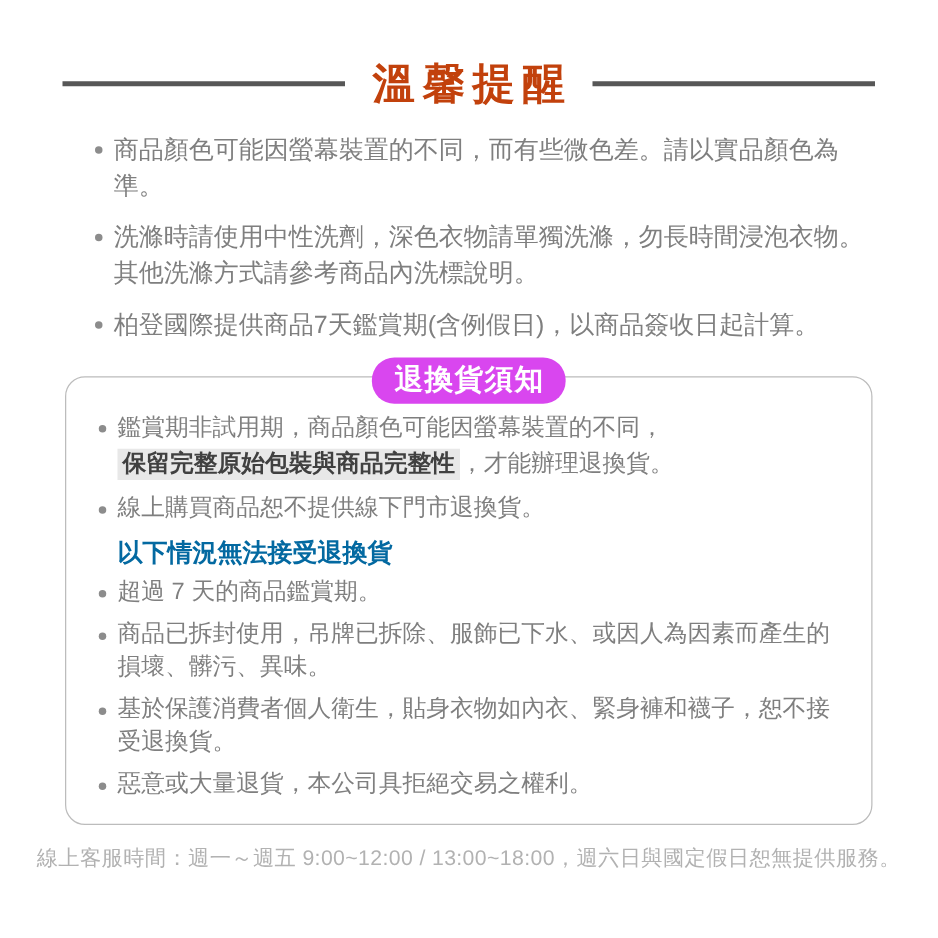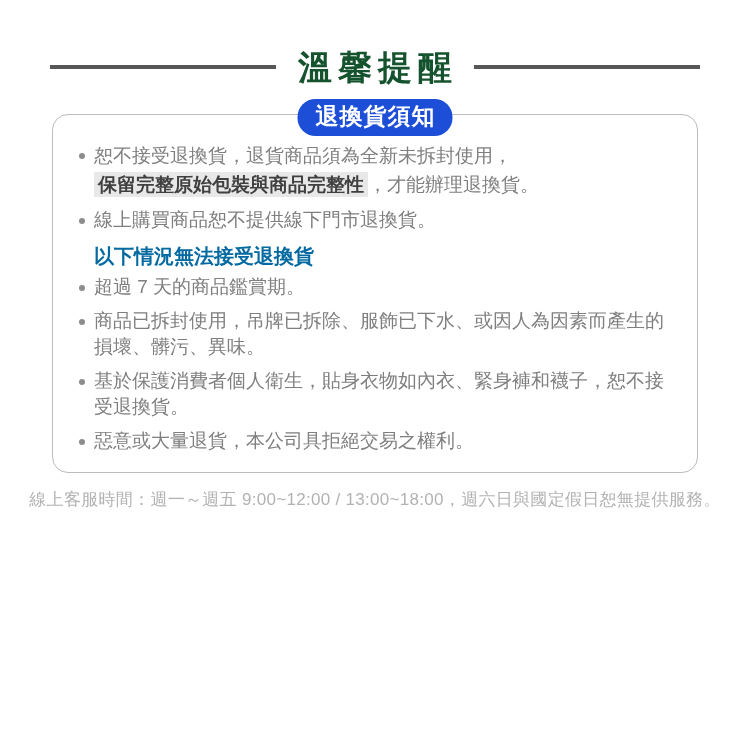--- a/index.html
+++ b/index.html
@@ -12,21 +12,21 @@
   .page { padding-top: 46px; }
 
   
   .title-row {
     display: flex; align-items: center;
     margin: 0 50px 18px 50px;
     gap: 22px;
   }
   .title-line { flex: 1; height: 4px; background: #575757; }
   .page-title {
-    font-size: 34px; font-weight: bold; color: #14532d;
+    font-size: 34px; font-weight: bold; color: #c2410c;
     letter-spacing: 6px; margin-right: -6px;
     white-space: nowrap; line-height: 42px;
   }
 
   
   ul { list-style: none; }
   li.bullet {
     position: relative;
     padding-left: 16px;
     color: #7f7f7f;
@@ -48,21 +48,21 @@
   .notice-box {
     position: relative;
     margin: 26px 52px 0 52px;
     border: 1px solid #bcbcbc;
     border-radius: 16px;
     padding: 26px 22px 10px 25px;
   }
   .notice-badge {
     position: absolute; top: -16px; left: 50%;
     transform: translateX(-50%);
-    background: #1d4ed8; color: #ffffff;
+    background: #d946ef; color: #ffffff;
     font-size: 23px; font-weight: bold;
     letter-spacing: 1px;
     padding: 2px 17px 4px 18px;
     border-radius: 18px;
     white-space: nowrap;
   }
   .box-list li.bullet {
     font-size: 19px; line-height: 26px;
     margin-bottom: 8px;
   }
@@ -91,26 +91,31 @@
 <body>
 
 <div class="page">
 
   <div class="title-row">
     <div class="title-line"></div>
     <div class="page-title">溫馨提醒</div>
     <div class="title-line"></div>
   </div>
 
+  <ul class="intro-list">
+    <li class="bullet">商品顏色可能因螢幕裝置的不同，而有些微色差。請以實品顏色為準。</li>
+    <li class="bullet">洗滌時請使用中性洗劑，深色衣物請單獨洗滌，勿長時間浸泡衣物。其他洗滌方式請參考商品內洗標說明。</li>
+    <li class="bullet">柏登國際提供商品7天鑑賞期(含例假日)，以商品簽收日起計算。</li>
+  </ul>
 
   <div class="notice-box">
     <div class="notice-badge">退換貨須知</div>
 
     <ul class="box-list">
-      <li class="bullet tall"><span>恕不接受退換貨，退貨商品須為全新未拆封使用，</span><br><span class="highlight">保留完整原始包裝與商品完整性</span><span>，才能辦理退換貨。</span></li>
+      <li class="bullet tall"><span>鑑賞期非試用期，商品顏色可能因螢幕裝置的不同，</span><br><span class="highlight">保留完整原始包裝與商品完整性</span><span>，才能辦理退換貨。</span></li>
       <li class="bullet">線上購買商品恕不提供線下門市退換貨。</li>
     </ul>
 
     <div class="warning-heading">以下情況無法接受退換貨</div>
 
     <ul class="box-list">
       <li class="bullet">超過 7 天的商品鑑賞期。</li>
       <li class="bullet">商品已拆封使用，吊牌已拆除、服飾已下水、或因人為因素而產生的損壞、髒污、異味。</li>
       <li class="bullet">基於保護消費者個人衛生，貼身衣物如內衣、緊身褲和襪子，恕不接受退換貨。</li>
       <li class="bullet">惡意或大量退貨，本公司具拒絕交易之權利。</li>

